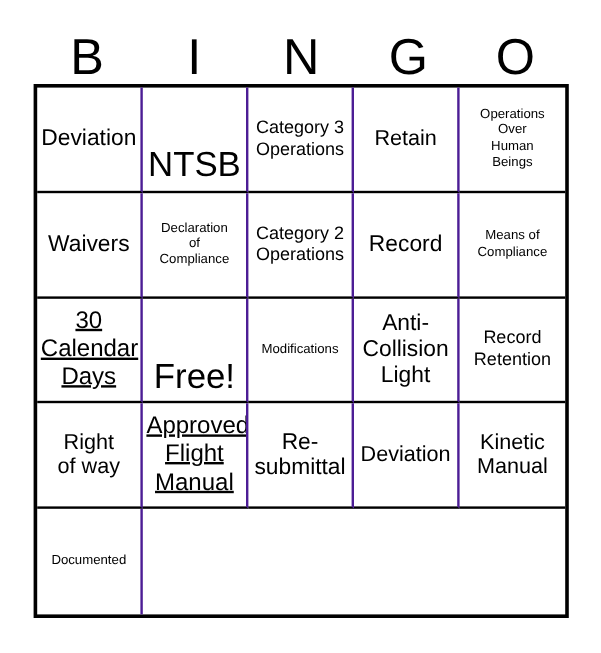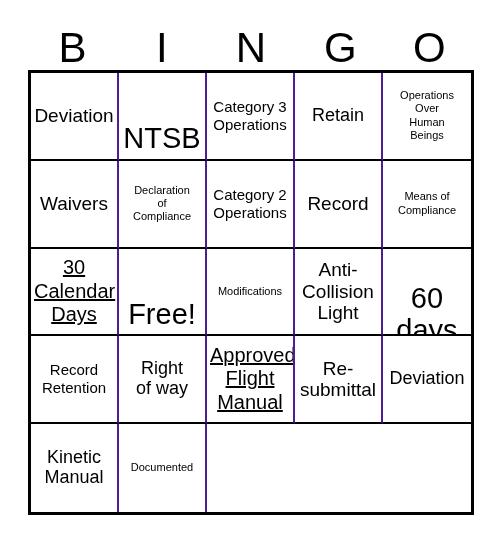--- a/index.html
+++ b/index.html
@@ -148,24 +148,20 @@
       </div>
       <div class="cell">
         <span class="cell-text fs-xxs">Modifications</span>
       </div>
       <div class="cell">
         <span class="cell-text fs-md">Anti-
 Collision
 Light</span>
       </div>
       <div class="cell">
-        <span class="cell-text fs-xl">60
-days</span>
-      </div>
-      <div class="cell">
         <span class="cell-text fs-xs">Record
 Retention</span>
       </div>
       <div class="cell">
         <span class="cell-text fs-lg">Right
 of way</span>
       </div>
       <div class="cell">
         <span class="cell-text fs-sm">Approved
 Flight

